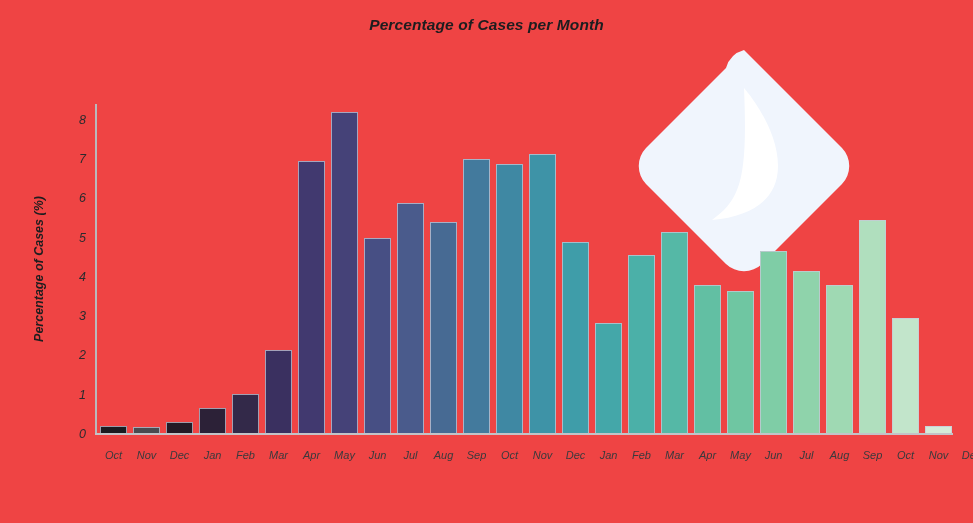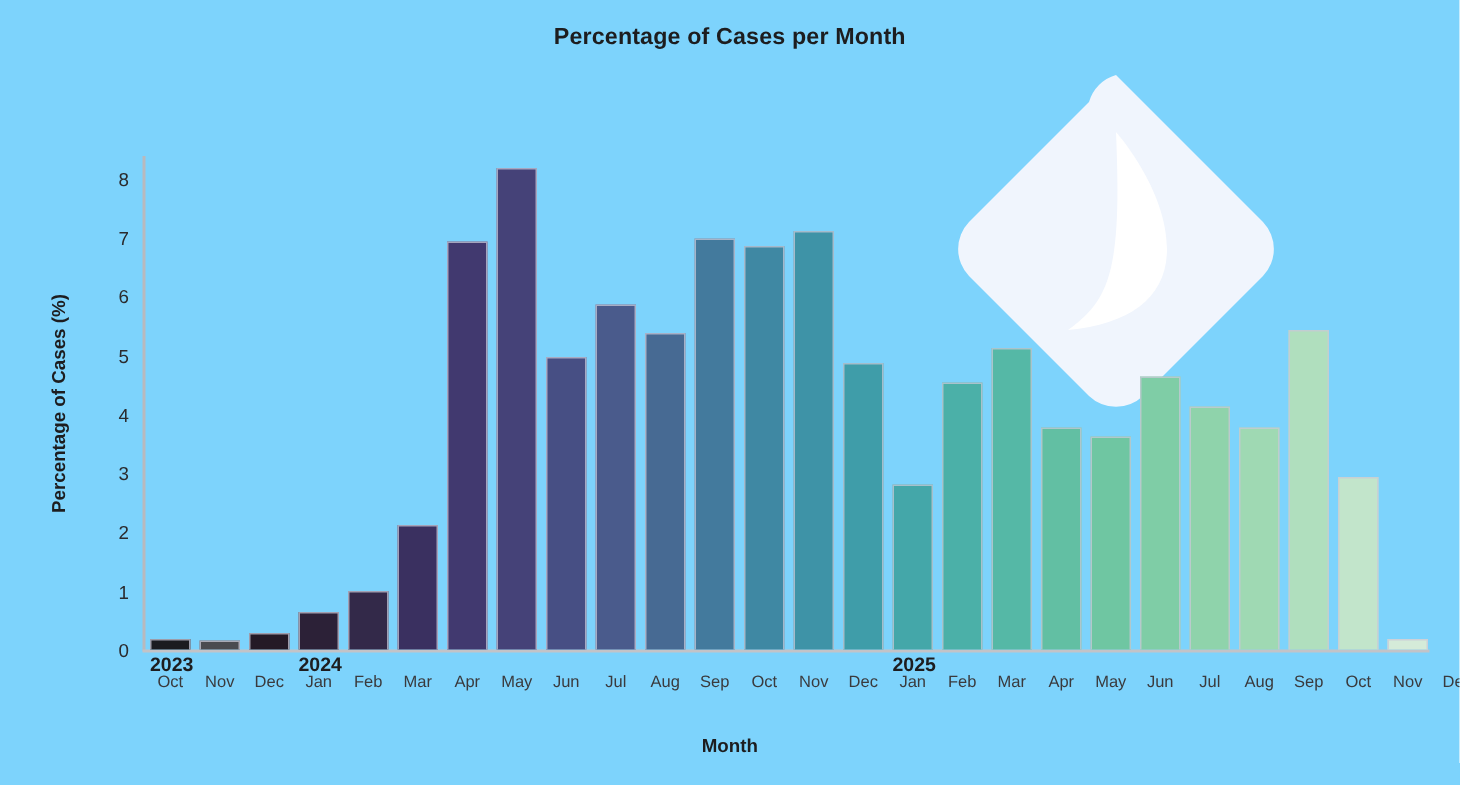--- a/index.html
+++ b/index.html
@@ -12,21 +12,22 @@
     height: 523px;
     font-family: "Liberation Sans", sans-serif;
     color: #1a1a1a;
     overflow: hidden;
   }
 
   #chart-root {
     position: relative;
     width: 973px;
     height: 523px;
-    background: #7dd3fc;
+    background: #ef4444;
+    font-style: italic;
   }
 
   
   #watermark {
     position: absolute;
     left: 636px;
     top: 48px;
     width: 216px;
     height: 252px;
     pointer-events: none;
@@ -205,25 +206,20 @@
         <div class="bar" title="May 2025: 3.62%" style="left: 632.3px; width: 26.4px; height: 142.214px; background: rgb(111, 198, 162);"></div>
         <div class="bar" title="Jun 2025: 4.63%" style="left: 665.3px; width: 26.4px; height: 181.893px; background: rgb(127, 205, 166);"></div>
         <div class="bar" title="Jul 2025: 4.12%" style="left: 698.3px; width: 26.4px; height: 161.857px; background: rgb(143, 211, 171);"></div>
         <div class="bar" title="Aug 2025: 3.76%" style="left: 731.3px; width: 26.4px; height: 147.714px; background: rgb(159, 217, 179);"></div>
         <div class="bar" title="Sep 2025: 5.43%" style="left: 764.3px; width: 26.4px; height: 213.321px; background: rgb(176, 223, 190);"></div>
         <div class="bar" title="Oct 2025: 2.92%" style="left: 797.3px; width: 26.4px; height: 114.714px; background: rgb(194, 229, 203);"></div>
         <div class="bar" title="Nov 2025: 0.18%" style="left: 830.3px; width: 26.4px; height: 7.07143px; background: rgb(213, 235, 217);"></div>
       </div>
   </div>
 
-  <div id="year-labels">
-      <div class="year-label" style="left: 5px;">2023</div>
-      <div class="year-label" style="left: 104px;">2024</div>
-      <div class="year-label" style="left: 500px;">2025</div>
-    </div>
   <div id="x-labels">
       <div class="month-label" style="left: 18.5px;">Oct</div>
       <div class="month-label" style="left: 51.5px;">Nov</div>
       <div class="month-label" style="left: 84.5px;">Dec</div>
       <div class="month-label" style="left: 117.5px;">Jan</div>
       <div class="month-label" style="left: 150.5px;">Feb</div>
       <div class="month-label" style="left: 183.5px;">Mar</div>
       <div class="month-label" style="left: 216.5px;">Apr</div>
       <div class="month-label" style="left: 249.5px;">May</div>
       <div class="month-label" style="left: 282.5px;">Jun</div>
@@ -240,15 +236,14 @@
       <div class="month-label" style="left: 645.5px;">May</div>
       <div class="month-label" style="left: 678.5px;">Jun</div>
       <div class="month-label" style="left: 711.5px;">Jul</div>
       <div class="month-label" style="left: 744.5px;">Aug</div>
       <div class="month-label" style="left: 777.5px;">Sep</div>
       <div class="month-label" style="left: 810.5px;">Oct</div>
       <div class="month-label" style="left: 843.5px;">Nov</div>
       <div class="month-label" style="left: 876.5px;">Dec</div>
     </div>
 
-  <div id="x-axis-title">Month</div>
 
 </div>
 
 </body></html>

